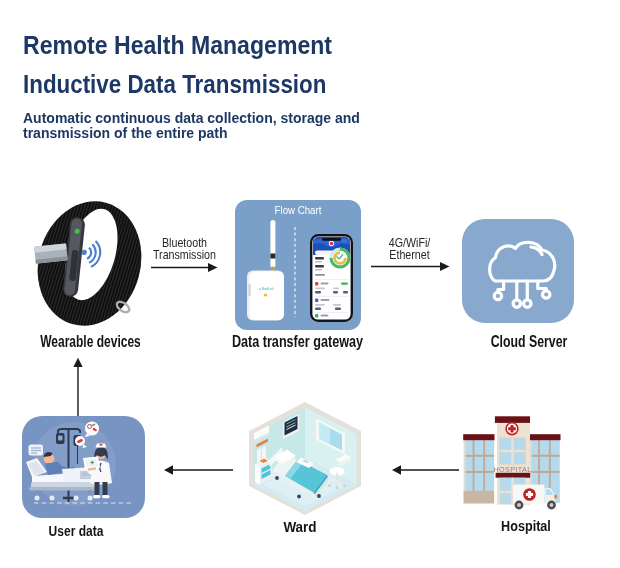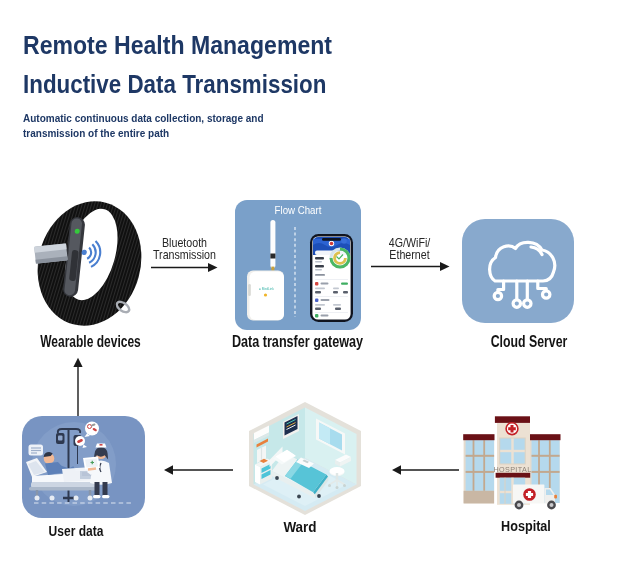--- a/index.html
+++ b/index.html
@@ -1,20 +1,20 @@
 <!DOCTYPE html>
 <html><head>
 <meta charset="utf-8">
 <style>
   html,body{margin:0;padding:0;}
   body{width:620px;height:568px;position:relative;background:#fff;overflow:hidden;
        font-family:"Liberation Sans", sans-serif;}
   .abs{position:absolute;}
   .title{color:#1e3865;font-weight:bold;font-size:25px;white-space:nowrap;transform-origin:left top;}
-  .sub{color:#1e3865;font-weight:bold;font-size:10px;line-height:15px;}
+  .sub{color:#1e3865;font-weight:bold;font-size:14px;line-height:15px;}
   .lbl{color:#141414;font-weight:bold;white-space:nowrap;text-align:center;transform-origin:center top;}
   .atext{color:#262626;font-size:13px;line-height:12.3px;text-align:center;white-space:nowrap;transform-origin:center top;}
 </style>
 </head>
 <body>
 
 <div class="abs title" style="left:23px;top:31px;transform:scaleX(0.923);">Remote Health Management</div>
 <div class="abs title" style="left:23px;top:69.5px;transform:scaleX(0.895);">Inductive Data Transmission</div>
 <div class="abs sub" style="left:23px;top:110.5px;">Automatic continuous data collection, storage and<br>transmission of the entire path</div>
 

